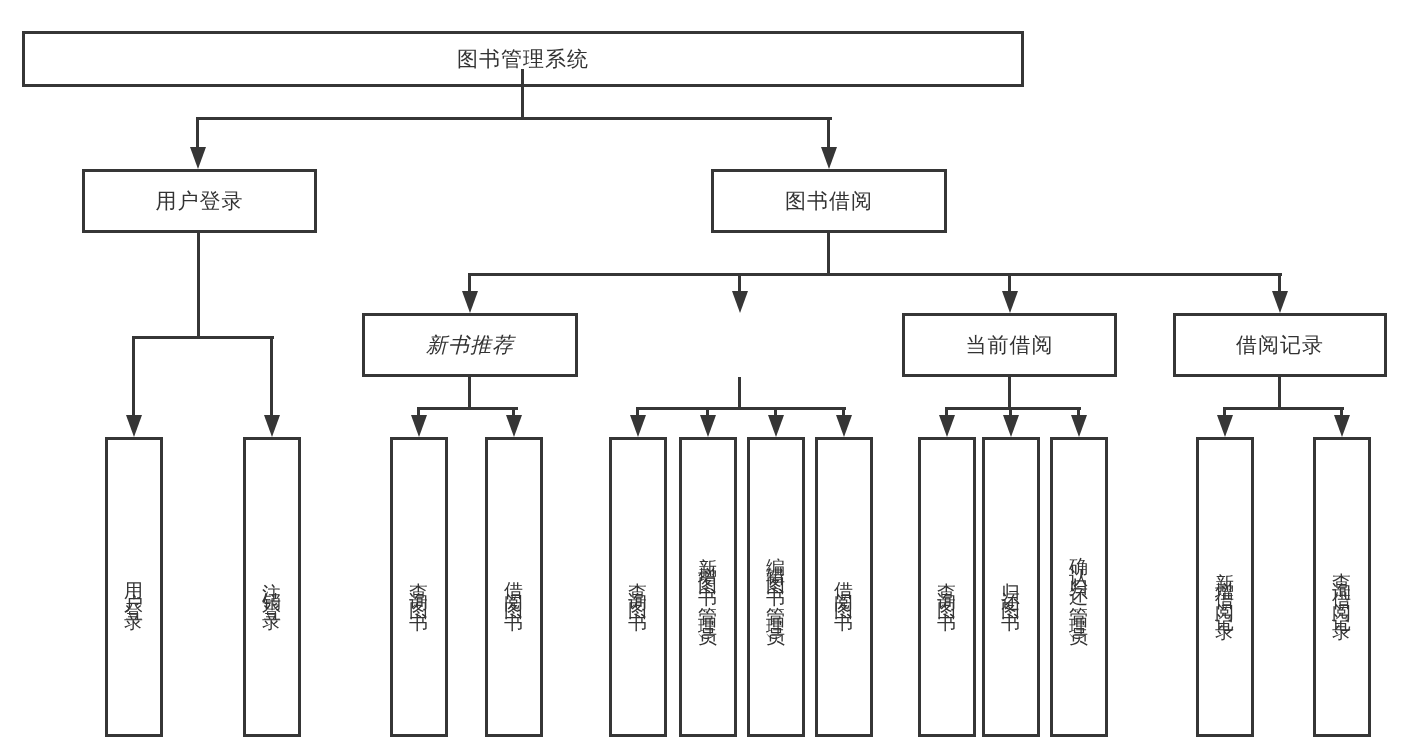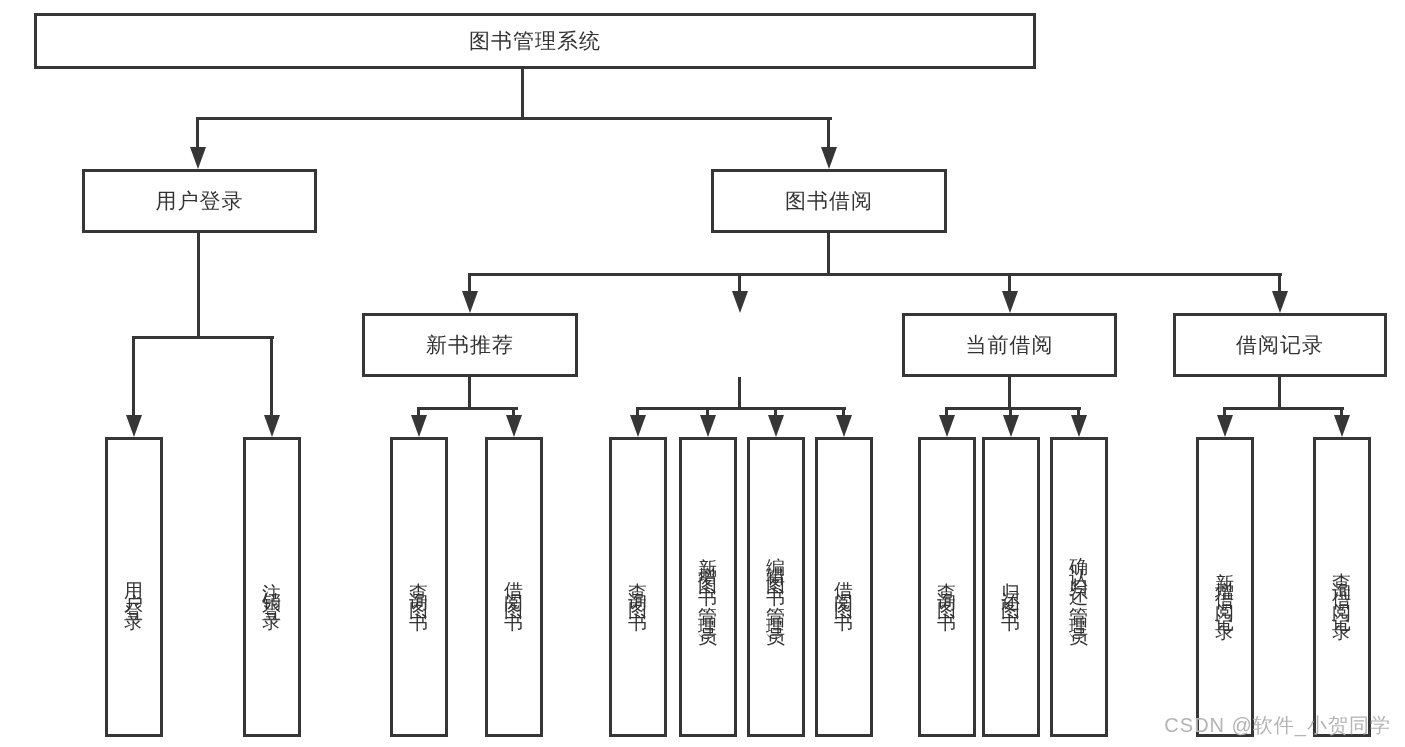--- a/index.html
+++ b/index.html
@@ -61,32 +61,32 @@
     color: #b4b4b4;
     letter-spacing: 1px;
     z-index: 10;
   }
 </style>
 </head>
 <body>
 
 <div class="canvas">
 
-  <div class="hbox" style="left:22px; top:13px; width:1002px; height:56px;margin-left:12px;">
+  <div class="hbox" style="left:22px; top:31px; width:1002px; height:56px;">
     <span>图书管理系统</span>
   </div>
 
   <div class="hbox" style="left:82px; top:169px; width:235px; height:64px;">
     <span>用户登录</span>
   </div>
   <div class="hbox" style="left:711px; top:169px; width:236px; height:64px;">
     <span>图书借阅</span>
   </div>
 
-  <div class="hbox" style="left:362px; top:313px; width:216px; height:64px;">
+  <div class="hbox" style="left:362px; top:313px; width:216px; height:64px;font-style:italic;">
     <span>新书推荐</span>
   </div>
   <div class="hbox" style="left:1173px; top:313px; width:214px; height:64px;">
     <span>借阅记录</span>
   </div>
   <div class="hbox" style="left:902px; top:313px; width:215px; height:64px;">
     <span>当前借阅</span>
   </div>
 
   <div class="vbox" style="left:105px;">
@@ -185,15 +185,14 @@
   <div class="line" style="left:1077px; top:407px; width:3px; height:12px;"></div>
   <div class="arrow" style="left:1071px; top:415px;"></div>
 
   <div class="line" style="left:1278px; top:377px; width:3px; height:30px;"></div>
   <div class="line" style="left:1223px; top:407px; width:121px; height:3px;"></div>
   <div class="line" style="left:1223px; top:407px; width:3px; height:12px;"></div>
   <div class="arrow" style="left:1217px; top:415px;"></div>
   <div class="line" style="left:1340px; top:407px; width:3px; height:12px;"></div>
   <div class="arrow" style="left:1334px; top:415px;"></div>
 
-  <div class="watermark">CSDN @软件_小贺同学</div>
 
 </div>
 
 </body></html>

